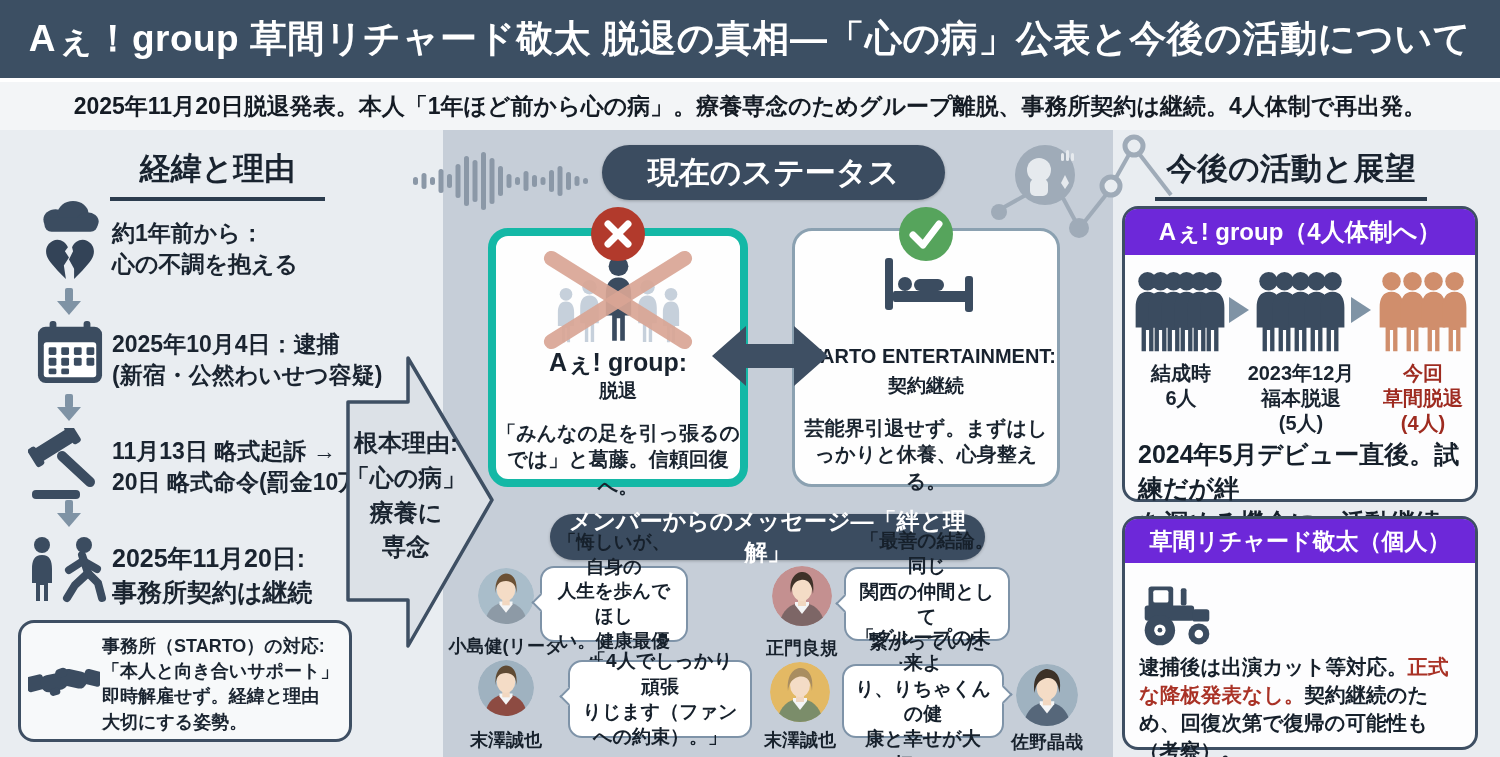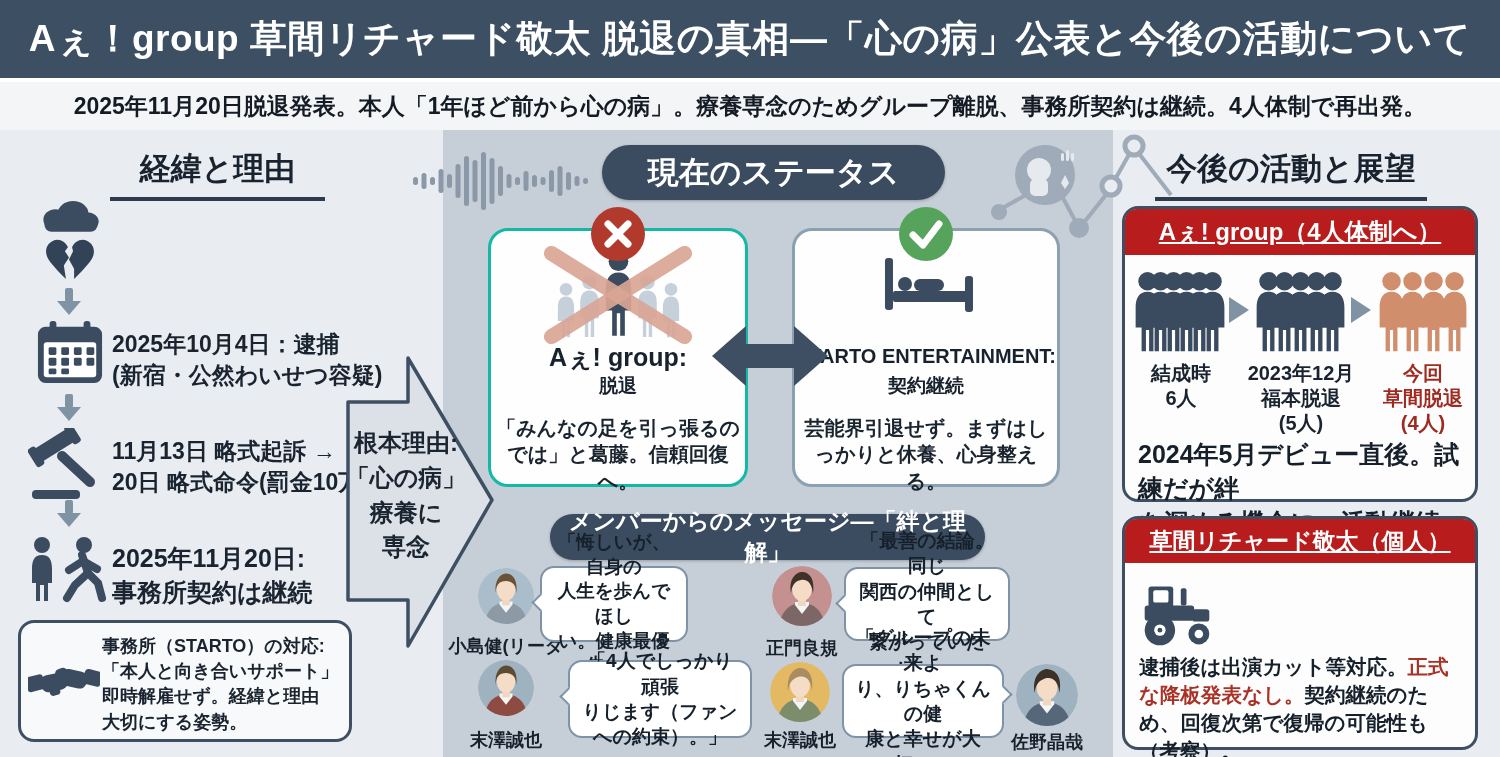--- a/index.html
+++ b/index.html
@@ -30,21 +30,21 @@
   .agency-box{border:3px solid #3e4f63;border-radius:16px;background:#f7f9fa;}
   .agency-text{font-size:18px;font-weight:bold;color:#1a2430;line-height:1.4;}
 
   
   .reason-text{font-size:24px;font-weight:bold;color:#1b2531;text-align:center;line-height:1.45;}
 
   
   .pill{background:#3b4c60;color:#fff;font-weight:bold;text-align:center;border-radius:30px;
         display:flex;align-items:center;justify-content:center;box-shadow:0 1px 3px rgba(0,0,0,.25);}
   .scard{background:#fefefe;border-radius:20px;}
-  .scard.left{border:3px solid #14b8a6;}
+  .scard.left{border:8px solid #14b8a6;}
   .scard.right{border:3px solid #8ba1b1;}
   .scard-title{position:absolute;left:0;top:110px;width:100%;text-align:center;font-weight:bold;color:#18222e;font-size:25px;}
   .scard-title.sm{font-size:20px;top:114px;}
   .scard-status{position:absolute;left:0;top:142px;width:100%;text-align:center;font-weight:bold;color:#18222e;font-size:19px;}
   .scard-note{position:absolute;left:0;top:184px;width:100%;text-align:center;font-weight:bold;color:#1a242f;font-size:20px;line-height:1.32;}
   .badge{border-radius:50%;}
 
   .xgroup{position:absolute;left:0;top:20px;width:100%;height:88px;display:flex;align-items:flex-end;justify-content:center;gap:2px;}
   .xgroup svg{display:block;}
   .fig-light{fill:#c6d0db;}
@@ -56,22 +56,22 @@
   .bubble{background:#fff;border:2px solid #7e93a8;border-radius:14px;display:flex;align-items:center;justify-content:center;
           font-size:18.5px;font-weight:bold;color:#16202b;line-height:1.33;text-align:center;padding:4px 8px;}
   .bubble .tail,.bubble .tail2{position:absolute;width:13px;height:13px;background:#fff;}
   .bubble .tail{left:-8px;top:28px;border-left:2px solid #7e93a8;border-bottom:2px solid #7e93a8;transform:rotate(45deg);}
   .bubble .tail2{right:-8px;top:22px;border-right:2px solid #7e93a8;border-top:2px solid #7e93a8;transform:rotate(45deg);}
   .mname{font-size:18px;font-weight:bold;color:#17212c;text-align:center;}
   .avatar{border-radius:50%;overflow:hidden;display:block;}
 
   
   .rcard{background:#fdfdfe;border:3px solid #3e4f63;border-radius:16px;}
-  .rcard-hdr{position:absolute;left:0;top:0;width:100%;height:46px;background:#b91c1c;border-radius:12px 12px 0 0;
-             color:#fff;font-weight:bold;font-size:24px;display:flex;align-items:center;justify-content:center;text-decoration:underline;}
+  .rcard-hdr{position:absolute;left:0;top:0;width:100%;height:46px;background:#6d28d9;border-radius:12px 12px 0 0;
+             color:#fff;font-weight:bold;font-size:24px;display:flex;align-items:center;justify-content:center;}
   .stage-label{font-size:20px;font-weight:bold;color:#1a2430;text-align:center;line-height:1.25;}
   .stage-label.red{color:#9e2b20;}
   .tri-right{width:0;height:0;border-top:13px solid transparent;border-bottom:13px solid transparent;border-left:20px solid #7f93a5;}
   .rnote{font-size:25px;font-weight:bold;color:#16202b;line-height:1.36;}
   .q-text{font-size:24px;font-weight:bold;color:#16202b;line-height:1.3;}
   .ans{font-size:20.5px;font-weight:bold;color:#16202b;line-height:1.36;}
   .ans .hl{color:#a93226;}
 
   .wavebar{fill:#8b98a7;}
   .deco{fill:#9fabb8;}
@@ -104,20 +104,22 @@
       <ellipse cx="21" cy="21" rx="12" ry="10"></ellipse>
         <ellipse cx="38" cy="15" rx="15" ry="12"></ellipse>
       <ellipse cx="52" cy="23" rx="11" ry="9"></ellipse>
         <rect x="10" y="19" width="52" height="14" rx="7"></rect>
     </g>
     <g fill="#334357">
       <path d="M33,48 C30,42 24,39 18,42 C12,45 10,52 13,58 C16,64 24,72 31,79 L29,66 L34,58 L30,52 Z"></path>
       <path d="M37,48 C40,42 46,39 52,42 C58,45 60,52 57,58 C54,64 46,72 39,79 L39,69 L34,60 L38,52 Z"></path>
     </g>
   </svg>
+  <div class="abs tl-text ml" style="left:112px;top:218px;">約1年前から：
+心の不調を抱える</div>
 
   <svg class="abs" style="left:56px;top:288px;" width="26" height="28" viewBox="0 0 26 28">
     <g class="downarrow">
         <rect x="9" y="0" width="8" height="14" rx="2"></rect>
         <polygon points="1,13 25,13 13,27"></polygon>
       </g>
   </svg>
 
   <svg class="abs" style="left:36px;top:320px;" width="68" height="66" viewBox="0 0 70 66">
     <g class="icon-slate">

